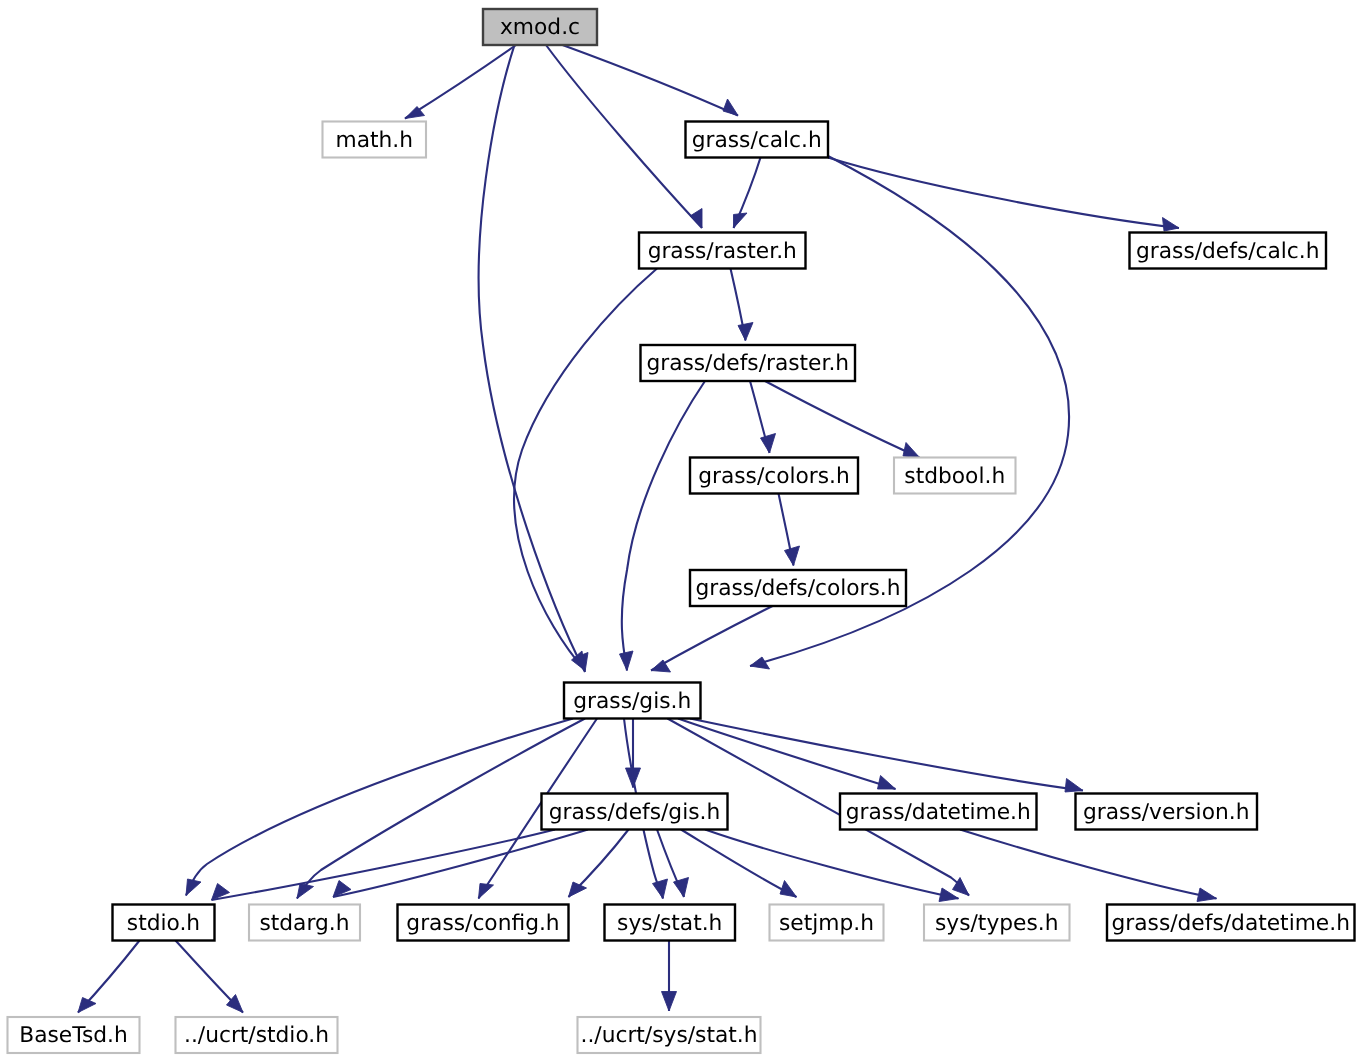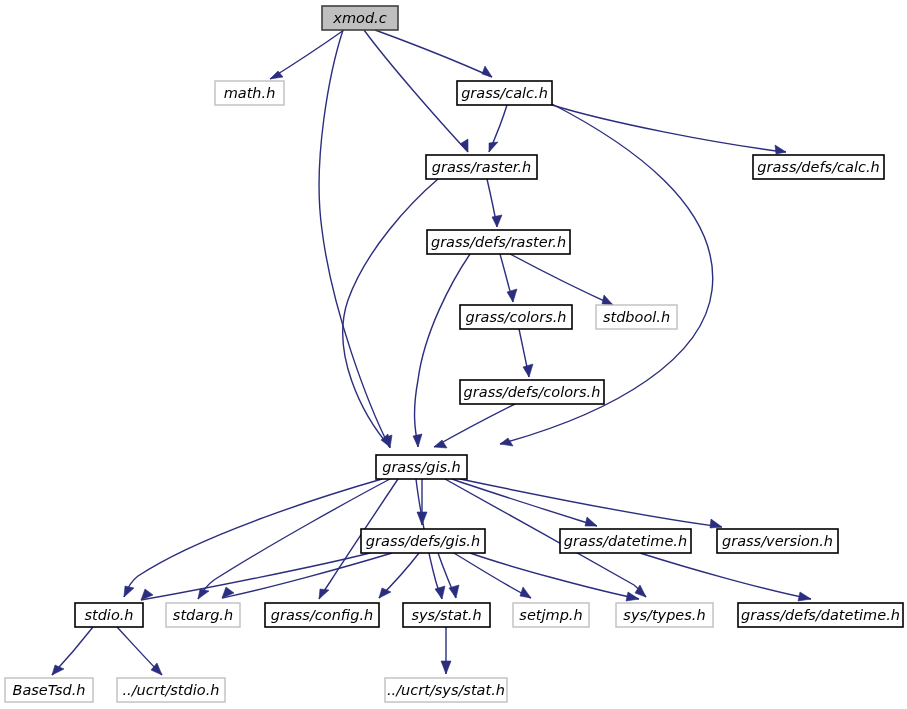--- a/index.html
+++ b/index.html
@@ -7,21 +7,20 @@
     padding: 0;
     background: #ffffff;
   }
   #graph-root {
     position: relative;
     width: 907px;
     height: 709px;
     background: #ffffff;
     font-family: "DejaVu Sans", "Liberation Sans", sans-serif;
     overflow: hidden;
-    font-style: italic;
   }
   svg#graph-svg {
     position: absolute;
     top: 0;
     left: 0;
     width: 907px;
     height: 709px;
     display: block;
   }
   .node-rect {

